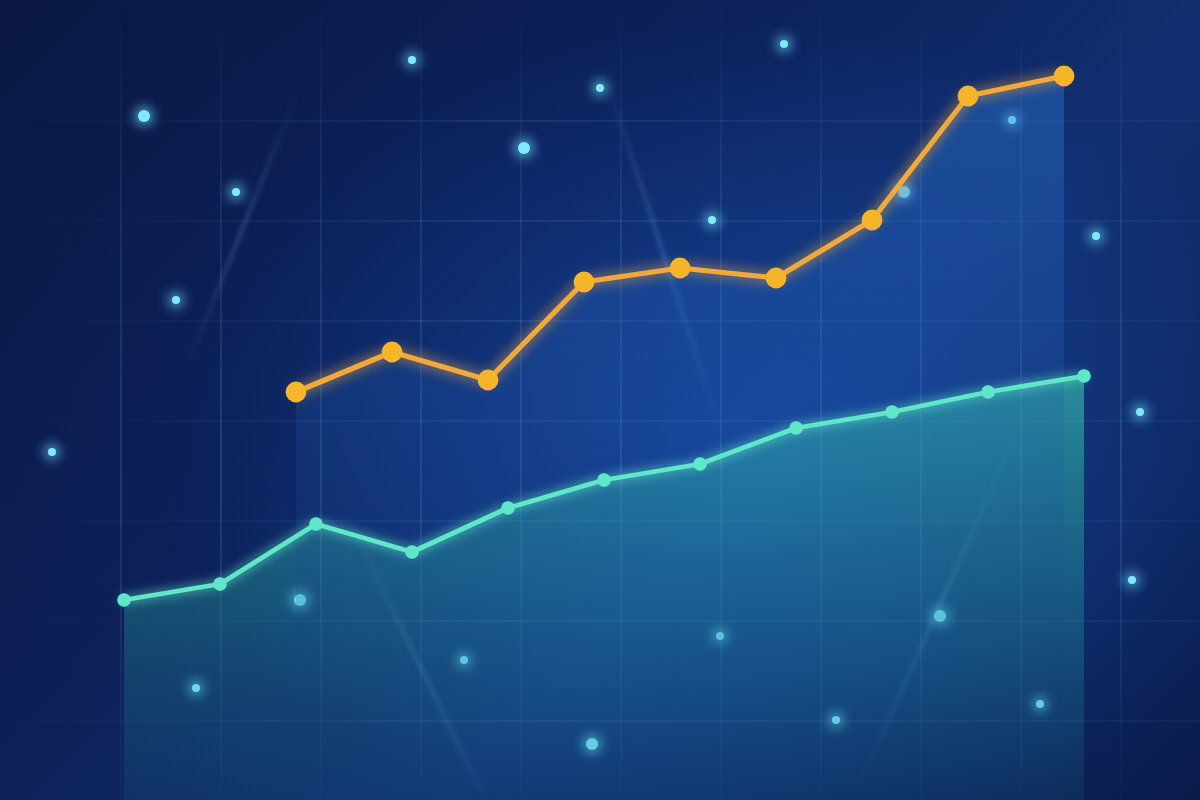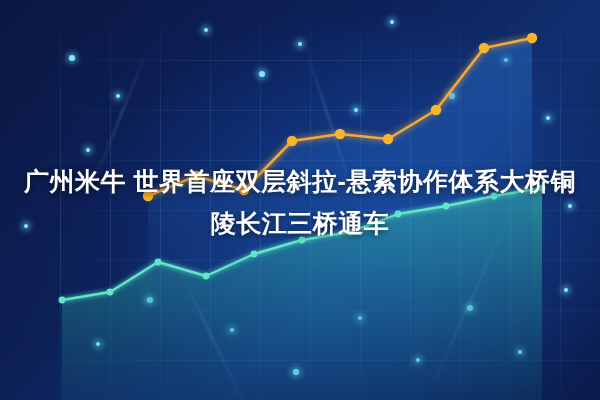--- a/index.html
+++ b/index.html
@@ -178,18 +178,14 @@
           <circle cx="292" cy="141" r="5.2" fill="#f7b52c"></circle>
           <circle cx="340" cy="134" r="5.2" fill="#f7b52c"></circle>
           <circle cx="388" cy="139" r="5.2" fill="#f7b52c"></circle>
           <circle cx="436" cy="110" r="5.2" fill="#f7b52c"></circle>
           <circle cx="484" cy="48" r="5.2" fill="#f7b52c"></circle>
           <circle cx="532" cy="38" r="5.2" fill="#f7b52c"></circle>
         </g>
     </g>
   </svg>
 
-  <div id="headline">
-    <span class="ln">广州米牛 世界首座双层斜拉-悬索协作体系大桥铜</span>
-    <span class="ln">陵长江三桥通车</span>
-  </div>
 
 </div>
 
 </body></html>

